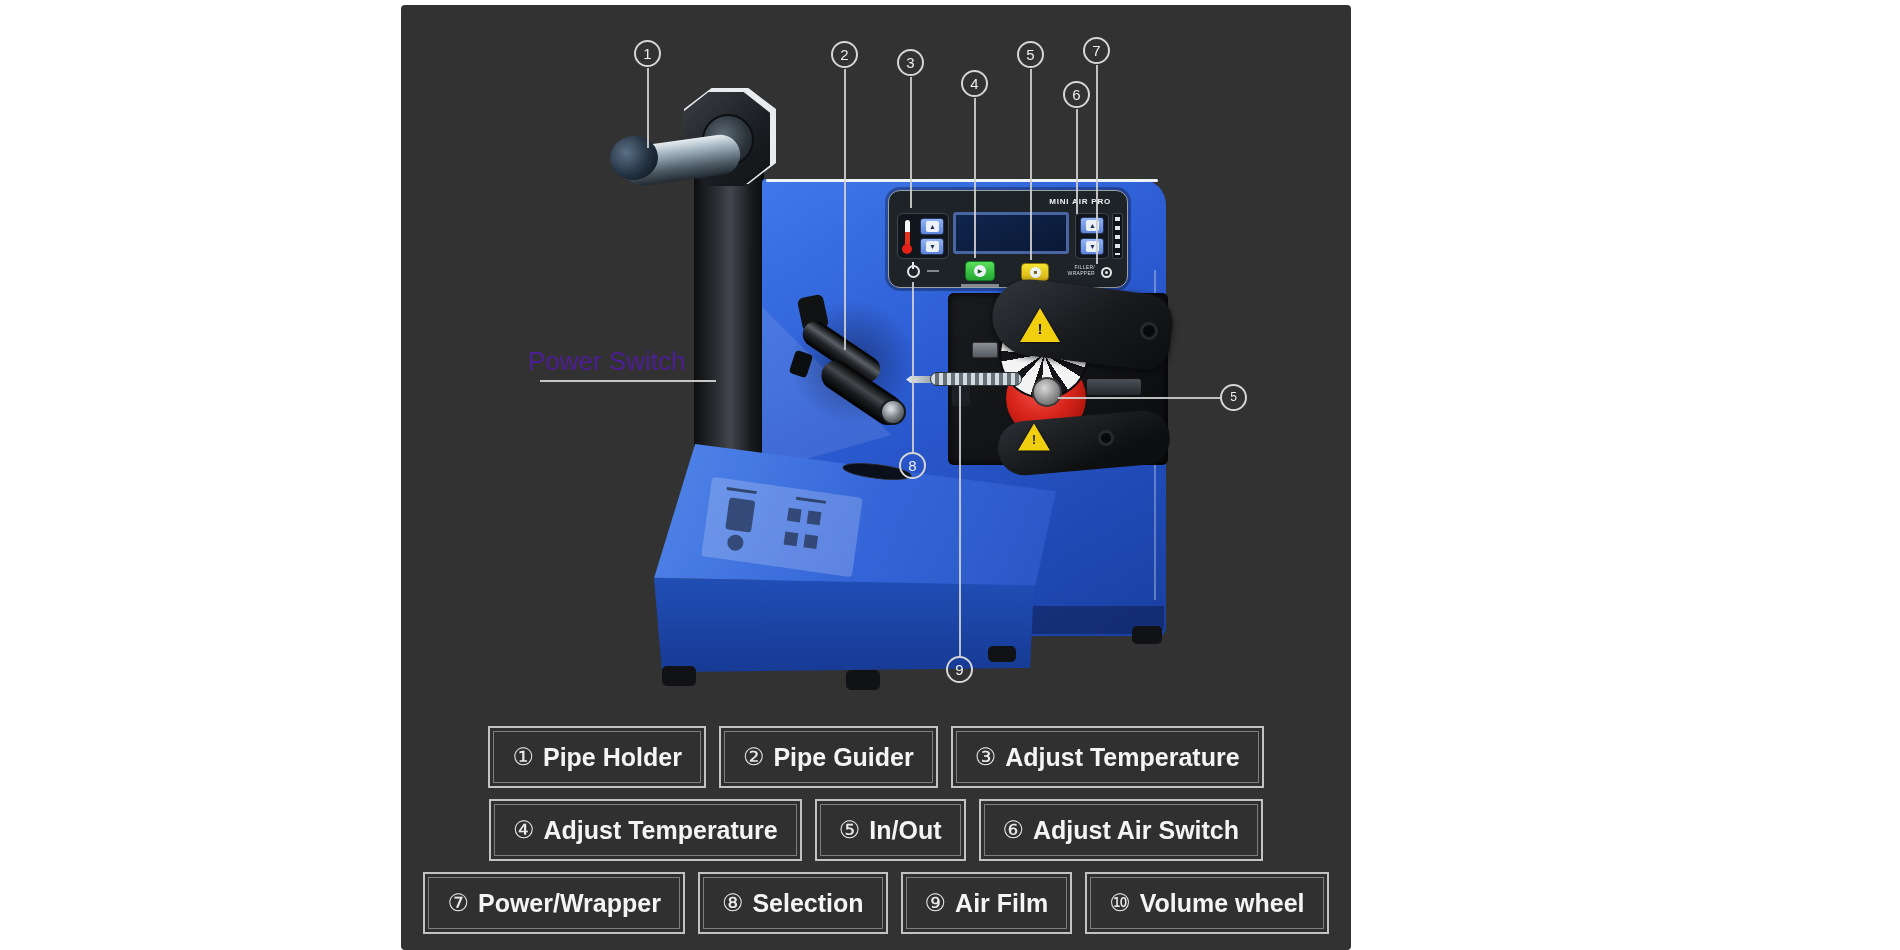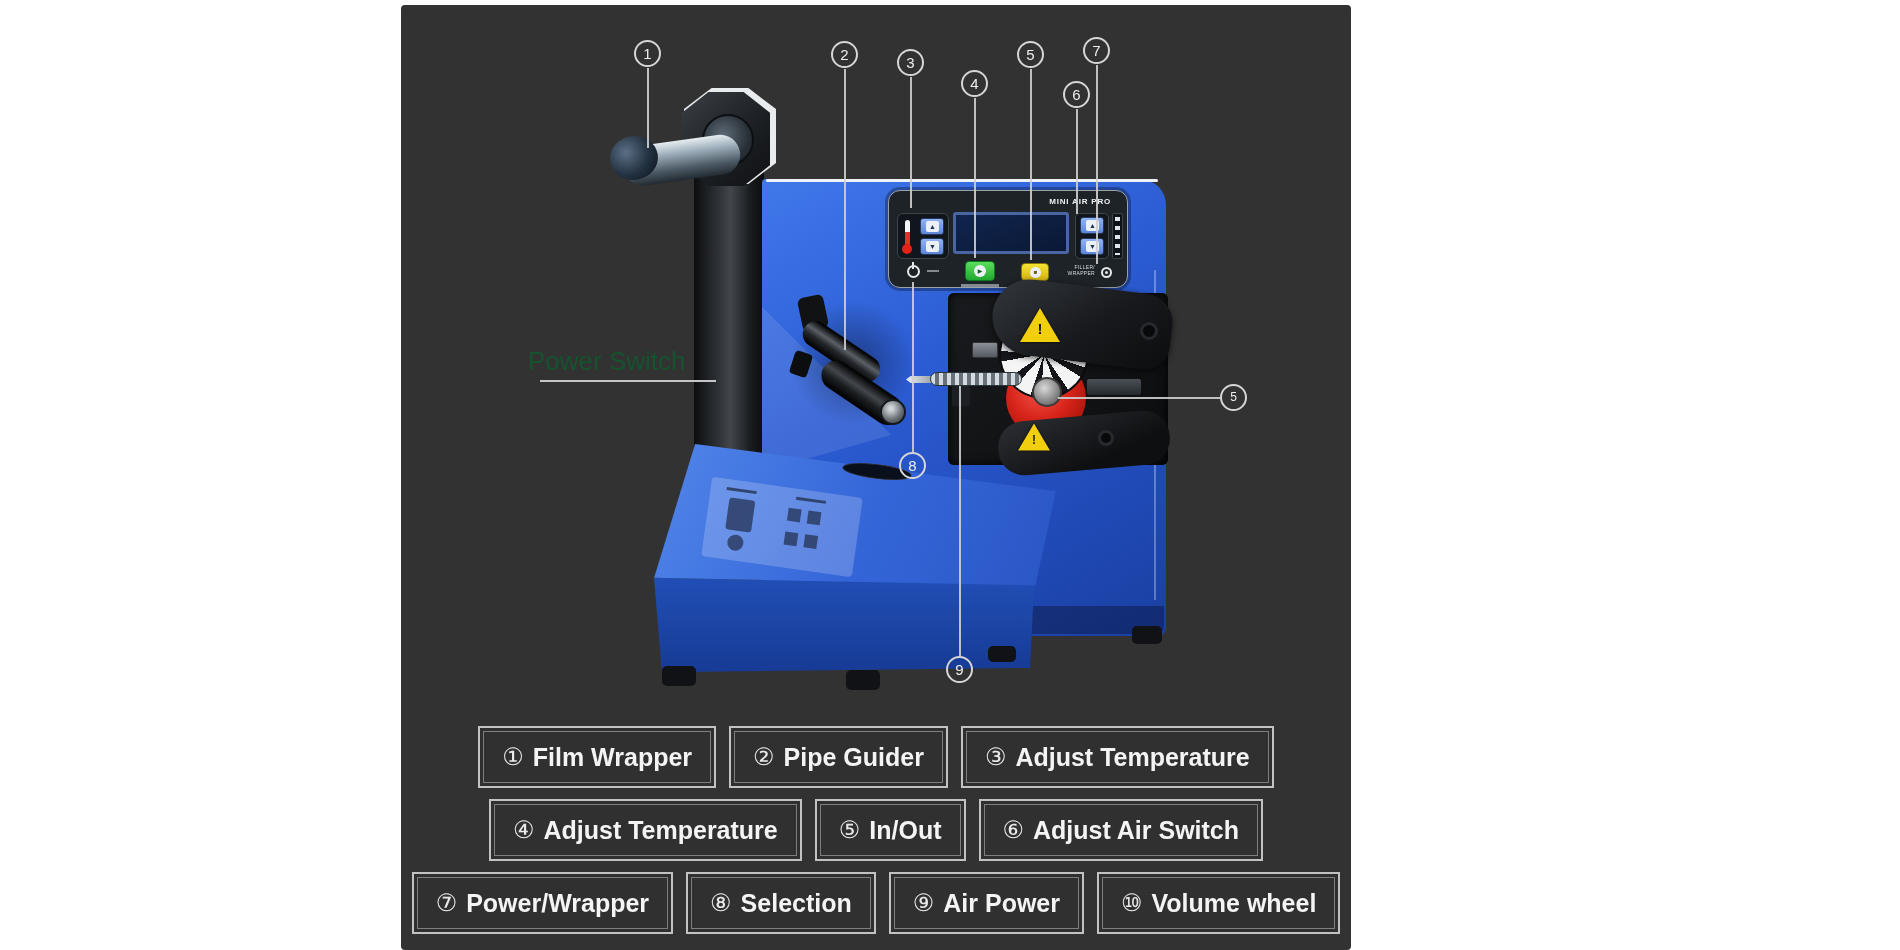--- a/index.html
+++ b/index.html
@@ -10,21 +10,21 @@
   
   .co{width:27px;height:27px;border:2px solid #d6d6d6;border-radius:50%;box-sizing:border-box;
       color:#ededed;font-size:15px;line-height:23px;text-align:center;font-weight:500;}
   .cl{background:#cfcfcf;opacity:.9;}
   
   .lrow{left:401px;width:950px;display:flex;justify-content:center;gap:13px;}
   .lbox{display:inline-flex;align-items:center;height:58px;padding:0 22px;border:2px solid #c2c2c2;
         box-shadow:inset 0 0 0 3px #2f2f2f, inset 0 0 0 4px #7e7e7e;background:rgba(46,46,46,.35);
         color:#f4f4f4;font-size:25px;font-weight:bold;white-space:nowrap;}
   .lnum{font-weight:400;font-size:24px;margin-right:9px;color:#e9e9e9;}
-  .ps-label{color:#14532d;font-size:26px;}
+  .ps-label{color:#4c1d95;font-size:26px;}
   .tri{width:0;height:0;border-left:20px solid transparent;border-right:20px solid transparent;
        border-bottom:34px solid #f2cf0e;filter:drop-shadow(0 0 1px #000);}
   .tri .ex{position:absolute;left:-4px;top:12px;width:8px;text-align:center;color:#1a1a1a;
        font-size:15px;font-weight:bold;}
   .btn-blue{background:linear-gradient(180deg,#93b4f4,#5e86d8);border:1px solid #24365e;
        border-radius:3px;box-sizing:border-box;}
   .btn-blue .pad{position:absolute;left:5px;top:2px;width:13px;height:11px;background:#ecf1f8;
        border-radius:2px;color:#21304e;font-size:7px;line-height:11px;text-align:center;}
   .microdash{background:rgba(215,222,228,.55);}
 </style>
@@ -212,21 +212,21 @@
   <div class="a co" style="left:1017px;top:41px;">5</div>
   <div class="a co" style="left:1063px;top:81px;">6</div>
   <div class="a co" style="left:1083px;top:37px;">7</div>
   <div class="a co" style="left:899px;top:452px;">8</div>
   <div class="a co" style="left:946px;top:656px;">9</div>
   <div class="a co" style="left:1220px;top:384px;font-size:12px;">5</div>
 
   <div class="a lrow" style="top:726px;">
     <div class="lbox">
       <span class="lnum">①</span>
-      <span>Film Wrapper</span>
+      <span>Pipe Holder</span>
     </div>
     <div class="lbox">
       <span class="lnum">②</span>
       <span>Pipe Guider</span>
     </div>
     <div class="lbox">
       <span class="lnum">③</span>
       <span>Adjust Temperature</span>
     </div>
   </div>
@@ -248,20 +248,20 @@
     <div class="lbox">
       <span class="lnum">⑦</span>
       <span>Power/Wrapper</span>
     </div>
     <div class="lbox">
       <span class="lnum">⑧</span>
       <span>Selection</span>
     </div>
     <div class="lbox">
       <span class="lnum">⑨</span>
-      <span>Air Power</span>
+      <span>Air Film</span>
     </div>
     <div class="lbox">
       <span class="lnum">⑩</span>
       <span>Volume wheel</span>
     </div>
   </div>
 </div>
 
 </body></html>

